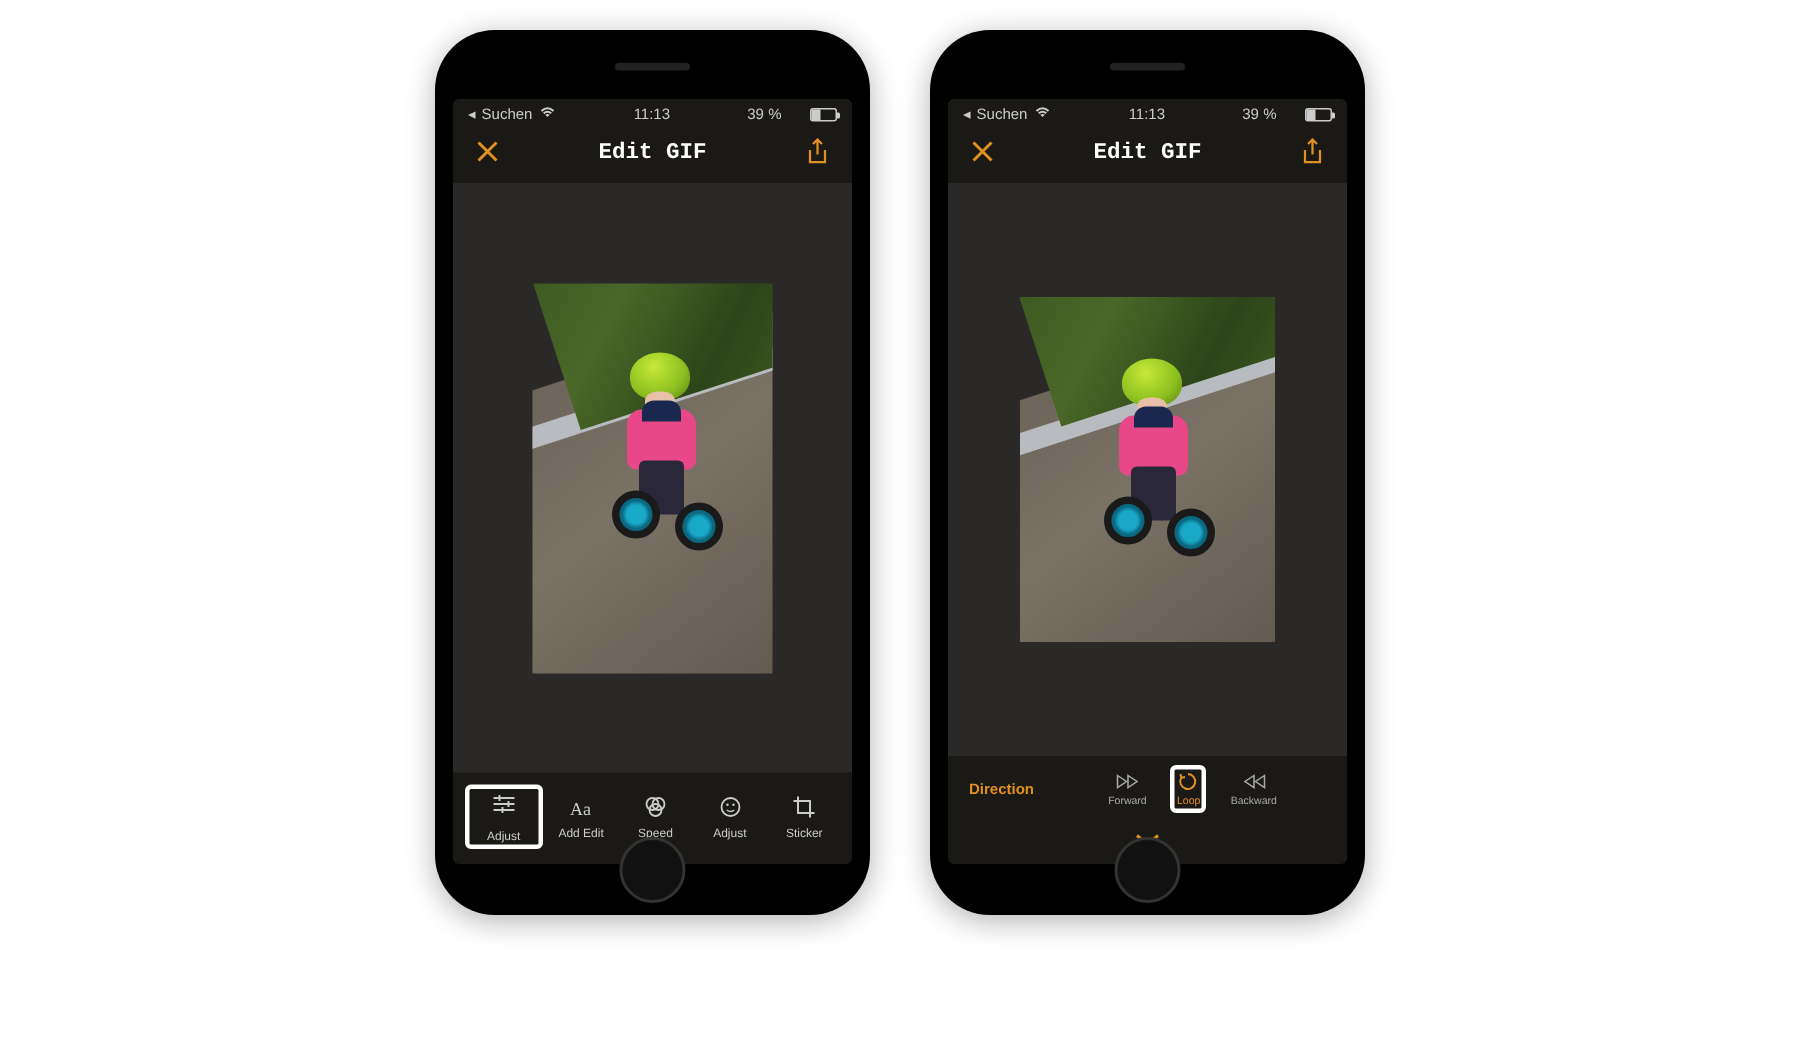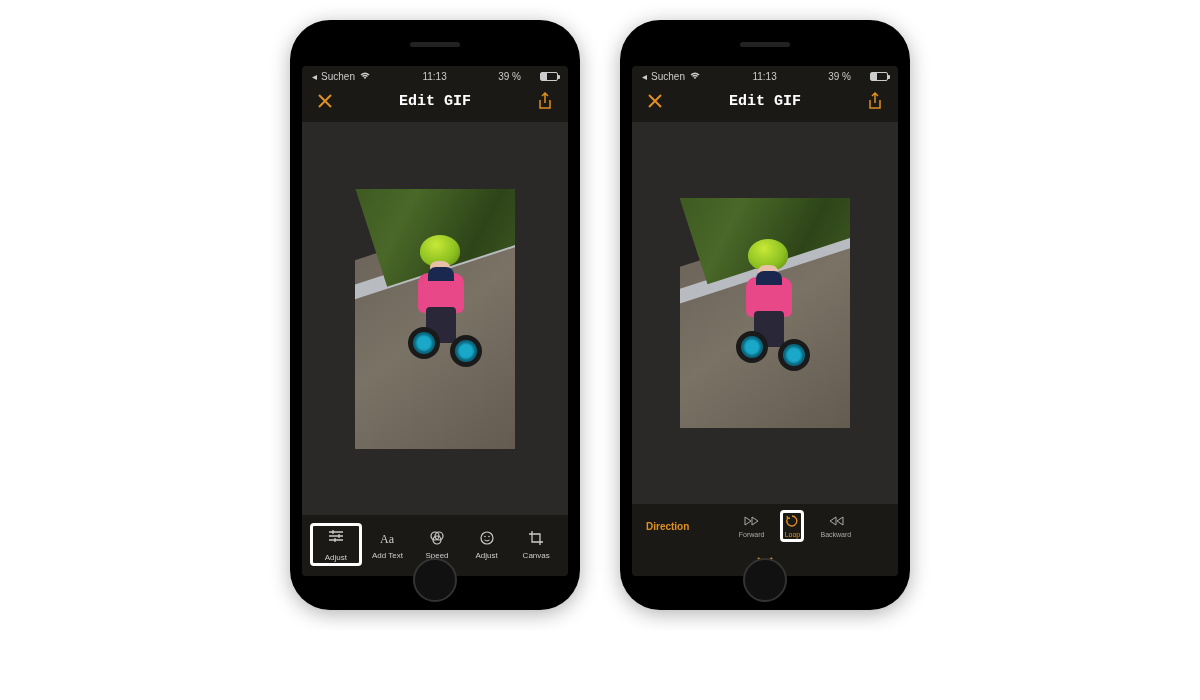--- a/index.html
+++ b/index.html
@@ -360,21 +360,21 @@
             </svg>
         </div>
         <span>Adjust</span>
       </div>
       <div class="tool-btn">
         <div class="tool-icon">
           <svg width="18" height="18" viewBox="0 0 18 18">
               <text x="2" y="14" font-size="12" fill="#ccc" font-family="serif">Aa</text>
             </svg>
         </div>
-        <span>Add Text</span>
+        <span>Add Edit</span>
       </div>
       <div class="tool-btn">
         <div class="tool-icon">
           <svg width="18" height="18" viewBox="0 0 18 18">
               <circle cx="7" cy="7" r="4" stroke="#ccc" stroke-width="1.2" fill="none"></circle>
               <circle cx="11" cy="7" r="4" stroke="#ccc" stroke-width="1.2" fill="none"></circle>
               <circle cx="9" cy="11" r="4" stroke="#ccc" stroke-width="1.2" fill="none"></circle>
             </svg>
         </div>
         <span>Speed</span>
@@ -389,21 +389,21 @@
             </svg>
         </div>
         <span>Adjust</span>
       </div>
       <div class="tool-btn">
         <div class="tool-icon">
           <svg width="18" height="18" viewBox="0 0 18 18">
               <path d="M5 2 L5 13 L16 13 M13 16 L13 5 L2 5" stroke="#ccc" stroke-width="1.3" fill="none"></path>
             </svg>
         </div>
-        <span>Canvas</span>
+        <span>Sticker</span>
       </div>
     </div>
   </div>
   <div class="home-button"></div>
 </div>
 
 <div class="phone">
   <div class="screen">
     <div class="statusbar">
       <div class="statusbar-left">

